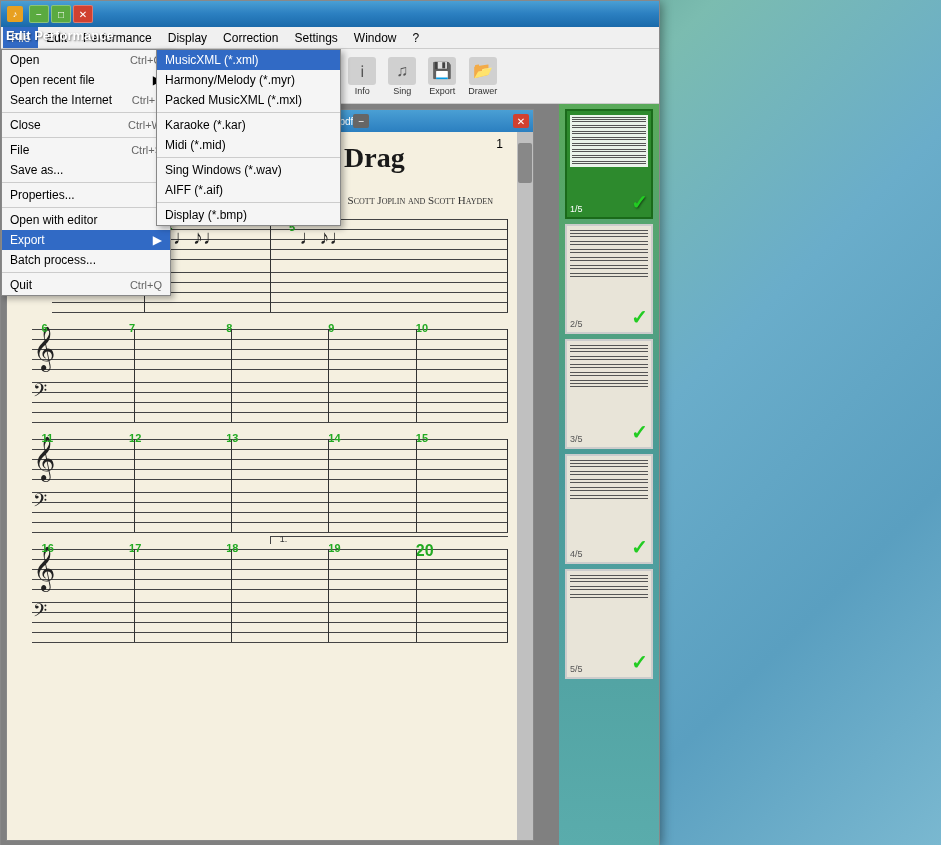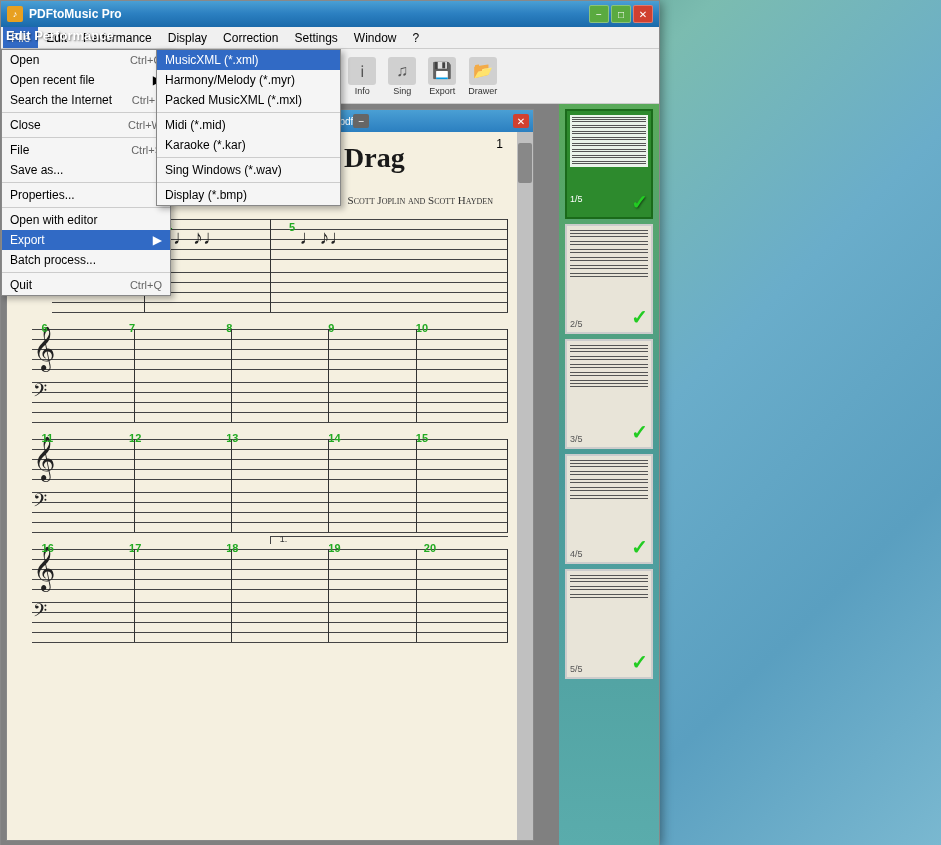--- a/index.html
+++ b/index.html
@@ -305,21 +305,20 @@
   </style>
 </head>
 <body>
 
 <div class="app-window">
 
   <div class="title-bar">
     <div class="title-bar-icon">
       <span>♪</span>
     </div>
-    <span class="title-bar-text">PDFtoMusic Pro</span>
     <div class="title-bar-buttons">
       <div class="tb-btn minimize">−</div>
       <div class="tb-btn maximize">□</div>
       <div class="tb-btn close">✕</div>
     </div>
   </div>
 
   <div class="menu-bar">
     <div class="menu-item active">File</div>
     <div class="menu-item">Edit</div>
@@ -511,21 +510,21 @@
               </div>
               <div style="position:absolute; top:5px; left:6px; font-size:38px; color:#222; line-height:1; font-family:serif;">𝄞</div>
               <div style="position:absolute; top:58px; left:6px; font-size:22px; color:#222; line-height:1; font-family:serif;">𝄢</div>
 
               <div style="position:absolute; top:-8px; left:50%; right:5px; height:8px; border-top:1px solid #444; border-left:1px solid #444;"></div>
               <div style="position:absolute; top:-10px; left:52%; font-size:9px; color:#333;">1.</div>
               <div style="position:absolute; top:-2px; left:3%; font-size:11px; color:#22aa22; font-weight:bold;">16</div>
               <div style="position:absolute; top:-2px; left:21%; font-size:11px; color:#22aa22; font-weight:bold;">17</div>
               <div style="position:absolute; top:-2px; left:41%; font-size:11px; color:#22aa22; font-weight:bold;">18</div>
               <div style="position:absolute; top:-2px; left:62%; font-size:11px; color:#22aa22; font-weight:bold;">19</div>
-              <div style="position:absolute; top:-2px; left:80%; font-size:11px; color:#22aa22; font-weight:bold;margin-left:8px;">20</div>
+              <div style="position:absolute; top:-2px; left:80%; font-size:16px; color:#22aa22; font-weight:bold;">20</div>
               <div style="position:absolute; top:5px; left:22%; width:1px; height:93px; background:#333;"></div>
               <div style="position:absolute; top:5px; left:42%; width:1px; height:93px; background:#333;"></div>
               <div style="position:absolute; top:5px; left:62%; width:1px; height:93px; background:#333;"></div>
               <div style="position:absolute; top:5px; left:80%; width:1px; height:93px; background:#333;"></div>
               <div style="position:absolute; top:5px; right:5px; width:1px; height:93px; background:#333;"></div>
             </div>
 
           </div>
         </div>
 
@@ -555,21 +554,21 @@
               <div style="height:1px; background:#555; margin-bottom:3px;"></div>
               <div style="height:1px; background:#555; margin-bottom:1px;"></div>
               <div style="height:1px; background:#555; margin-bottom:3px;"></div>
               <div style="height:1px; background:#555; margin-bottom:1px;"></div>
               <div style="height:1px; background:#555; margin-bottom:3px;"></div>
               <div style="height:1px; background:#555; margin-bottom:1px;"></div>
               <div style="height:1px; background:#555; margin-bottom:1px;"></div>
             </div>
           </div>
           <div style="position:absolute; bottom:3px; right:3px; color:#22cc22; font-size:20px; font-weight:bold; text-shadow:1px 1px 2px rgba(0,0,0,0.5);">✓</div>
-          <div style="position:absolute; bottom:13px; left:3px; font-size:9px; color:white;">1/5</div>
+          <div style="position:absolute; bottom:3px; left:3px; font-size:9px; color:white;">1/5</div>
         </div>
       </div>
 
       <div class="thumb-container">
         <div class="thumb" style="background:#e8e4d8;">
           <div class="thumb-lines">
             <div style="height:1px; background:#555; margin-bottom:2px;"></div>
             <div style="height:1px; background:#555; margin-bottom:2px;"></div>
             <div style="height:1px; background:#555; margin-bottom:4px;"></div>
             <div style="height:1px; background:#555; margin-bottom:2px;"></div>
@@ -702,29 +701,32 @@
       <span>MusicXML (*.xml)</span>
     </div>
     <div class="menu-row">
       <span>Harmony/Melody (*.myr)</span>
     </div>
     <div class="menu-row">
       <span>Packed MusicXML (*.mxl)</span>
     </div>
     <div class="menu-sep"></div>
     <div class="menu-row">
+      <span>Karaoke (*.kar)</span>
+    </div>
+    <div class="menu-row">
       <span>Midi (*.mid)</span>
     </div>
-    <div class="menu-row">
-      <span>Karaoke (*.kar)</span>
-    </div>
     <div class="menu-sep"></div>
     <div class="menu-row">
       <span>Sing Windows (*.wav)</span>
     </div>
+    <div class="menu-row">
+      <span>AIFF (*.aif)</span>
+    </div>
     <div class="menu-sep"></div>
     <div class="menu-row">
       <span>Display  (*.bmp)</span>
     </div>
   </div>
 
 </div>
 
 <div style="position:absolute; top:28px; left:6px; color:#fff; font-size:13px; font-weight:bold; text-shadow:1px 1px 2px rgba(0,0,0,0.5); z-index:0;">Edit Performance</div>
 

